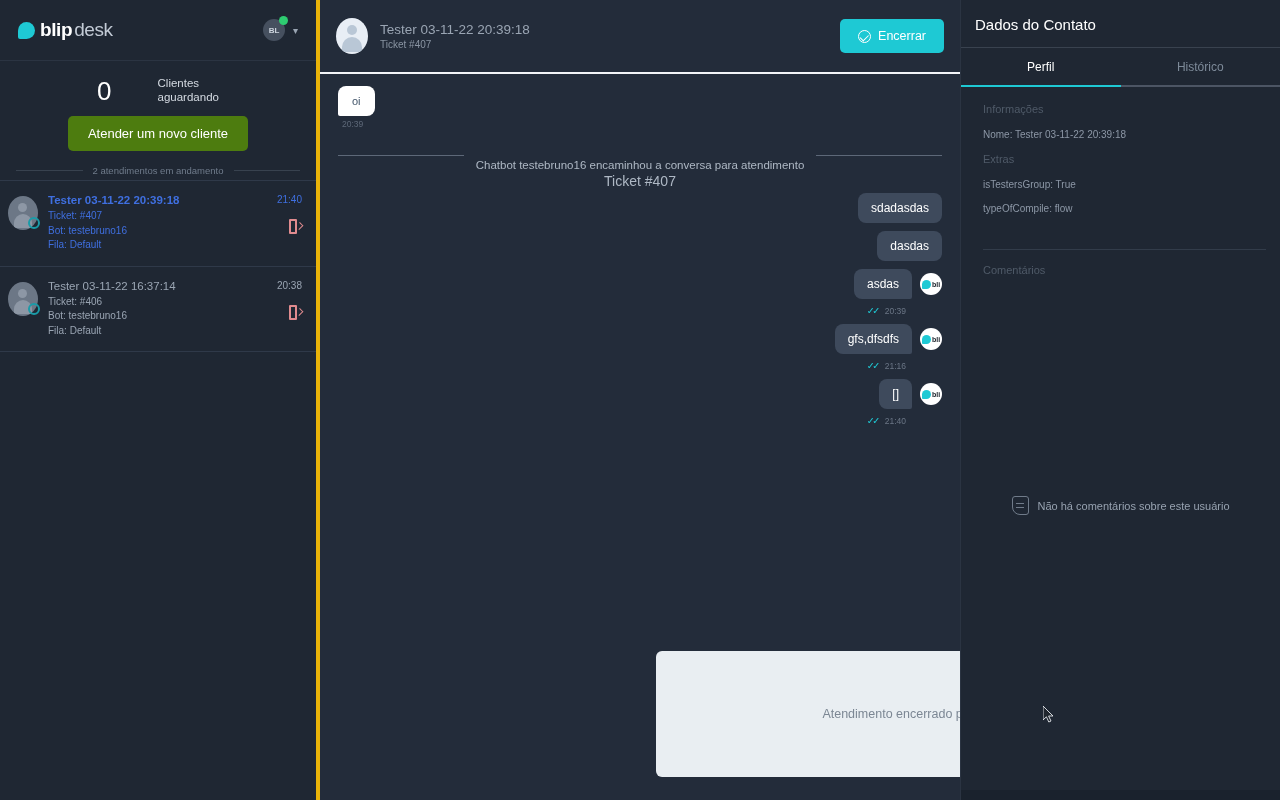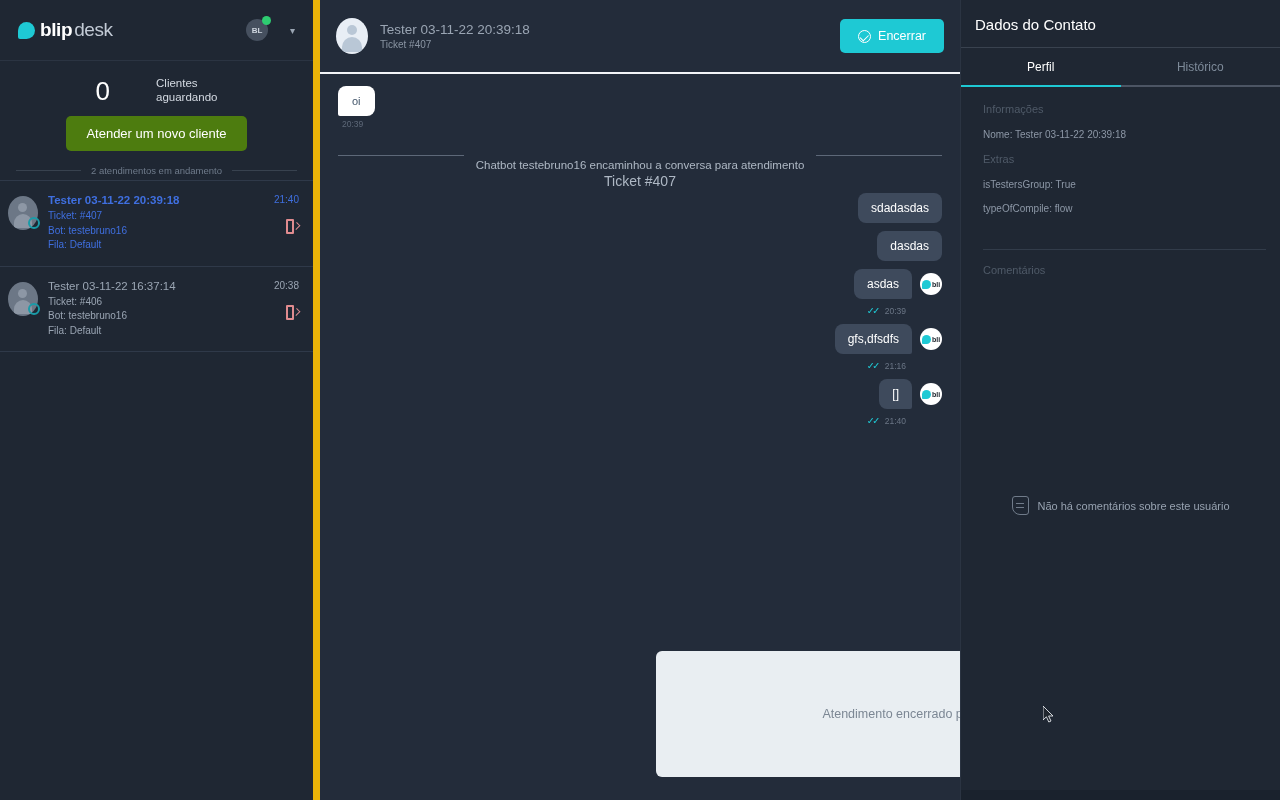--- a/index.html
+++ b/index.html
@@ -8,37 +8,37 @@
     background: #1f2733;
     font-family: "Liberation Sans", sans-serif;
     overflow: hidden;
   }
   .app { position: relative; width: 1280px; height: 800px; display: flex; }
 
   
   .sidebar {
     width: 320px; height: 800px;
     background: #1f2733;
-    border-right: 7px solid #eab308;
+    border-right: 4px solid #eab308;
     display: flex; flex-direction: column;
     flex: 0 0 320px;
   }
   .sb-top {
     height: 60px; display: flex; align-items: center;
     justify-content: space-between; padding: 0 18px;
   }
   .logo { display: flex; align-items: center; gap: 2px; }
   .logo-drop {
     width: 17px; height: 17px; background: #1ec9d4;
     border-radius: 50% 50% 50% 2px; transform: rotate(0deg);
     margin-right: 3px; flex: 0 0 auto;
   }
   .logo-blip { color: #ffffff; font-size: 19px; font-weight: bold; letter-spacing: -0.4px; }
   .logo-desk { color: #c3cbd6; font-size: 19px; font-weight: 300; letter-spacing: -0.4px; }
-  .user-menu { display: flex; align-items: center; gap: 22px; cursor: pointer; position: relative; }
+  .user-menu { display: flex; align-items: center; gap: 8px; cursor: pointer; position: relative; }
   .user-av {
     width: 22px; height: 22px; border-radius: 50%; background: #46505f;
     color: #cfd6df; font-size: 8px; font-weight: bold;
     display: flex; align-items: center; justify-content: center;
     position: relative;
   }
   .online-dot {
     position: absolute; right: -3px; top: -3px;
     width: 9px; height: 9px; border-radius: 50%; background: #2ecc71;
   }

